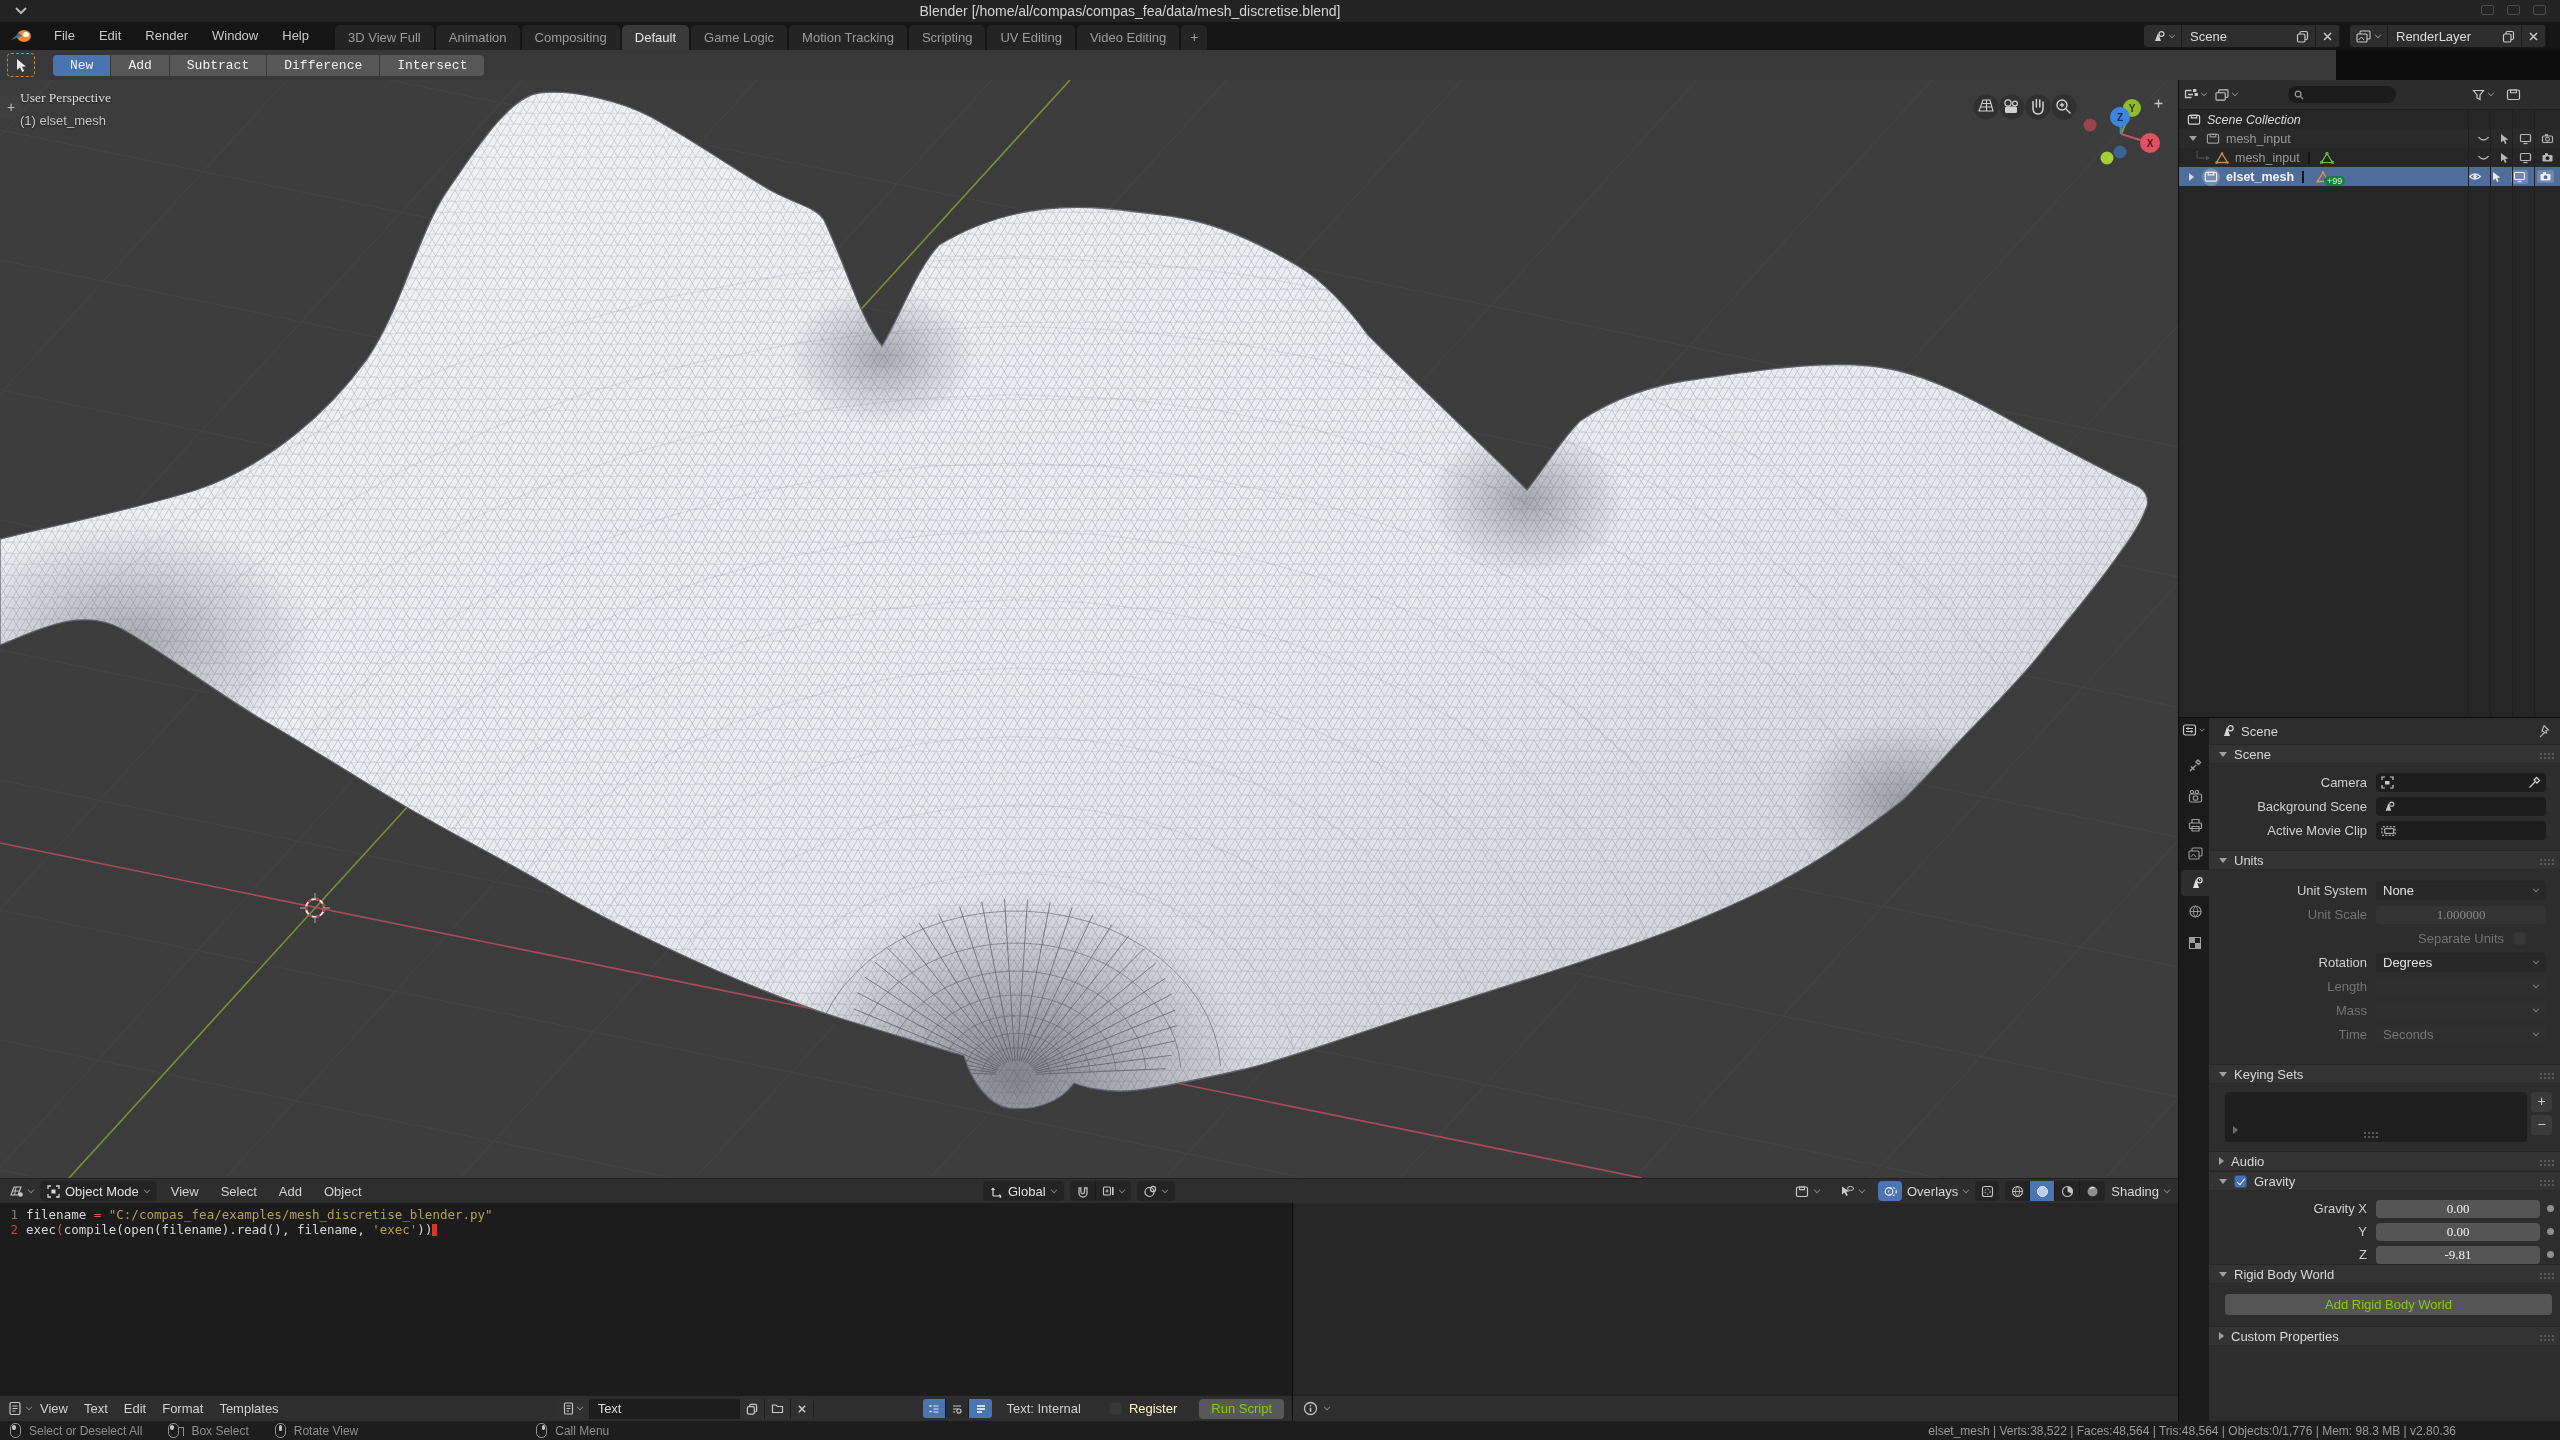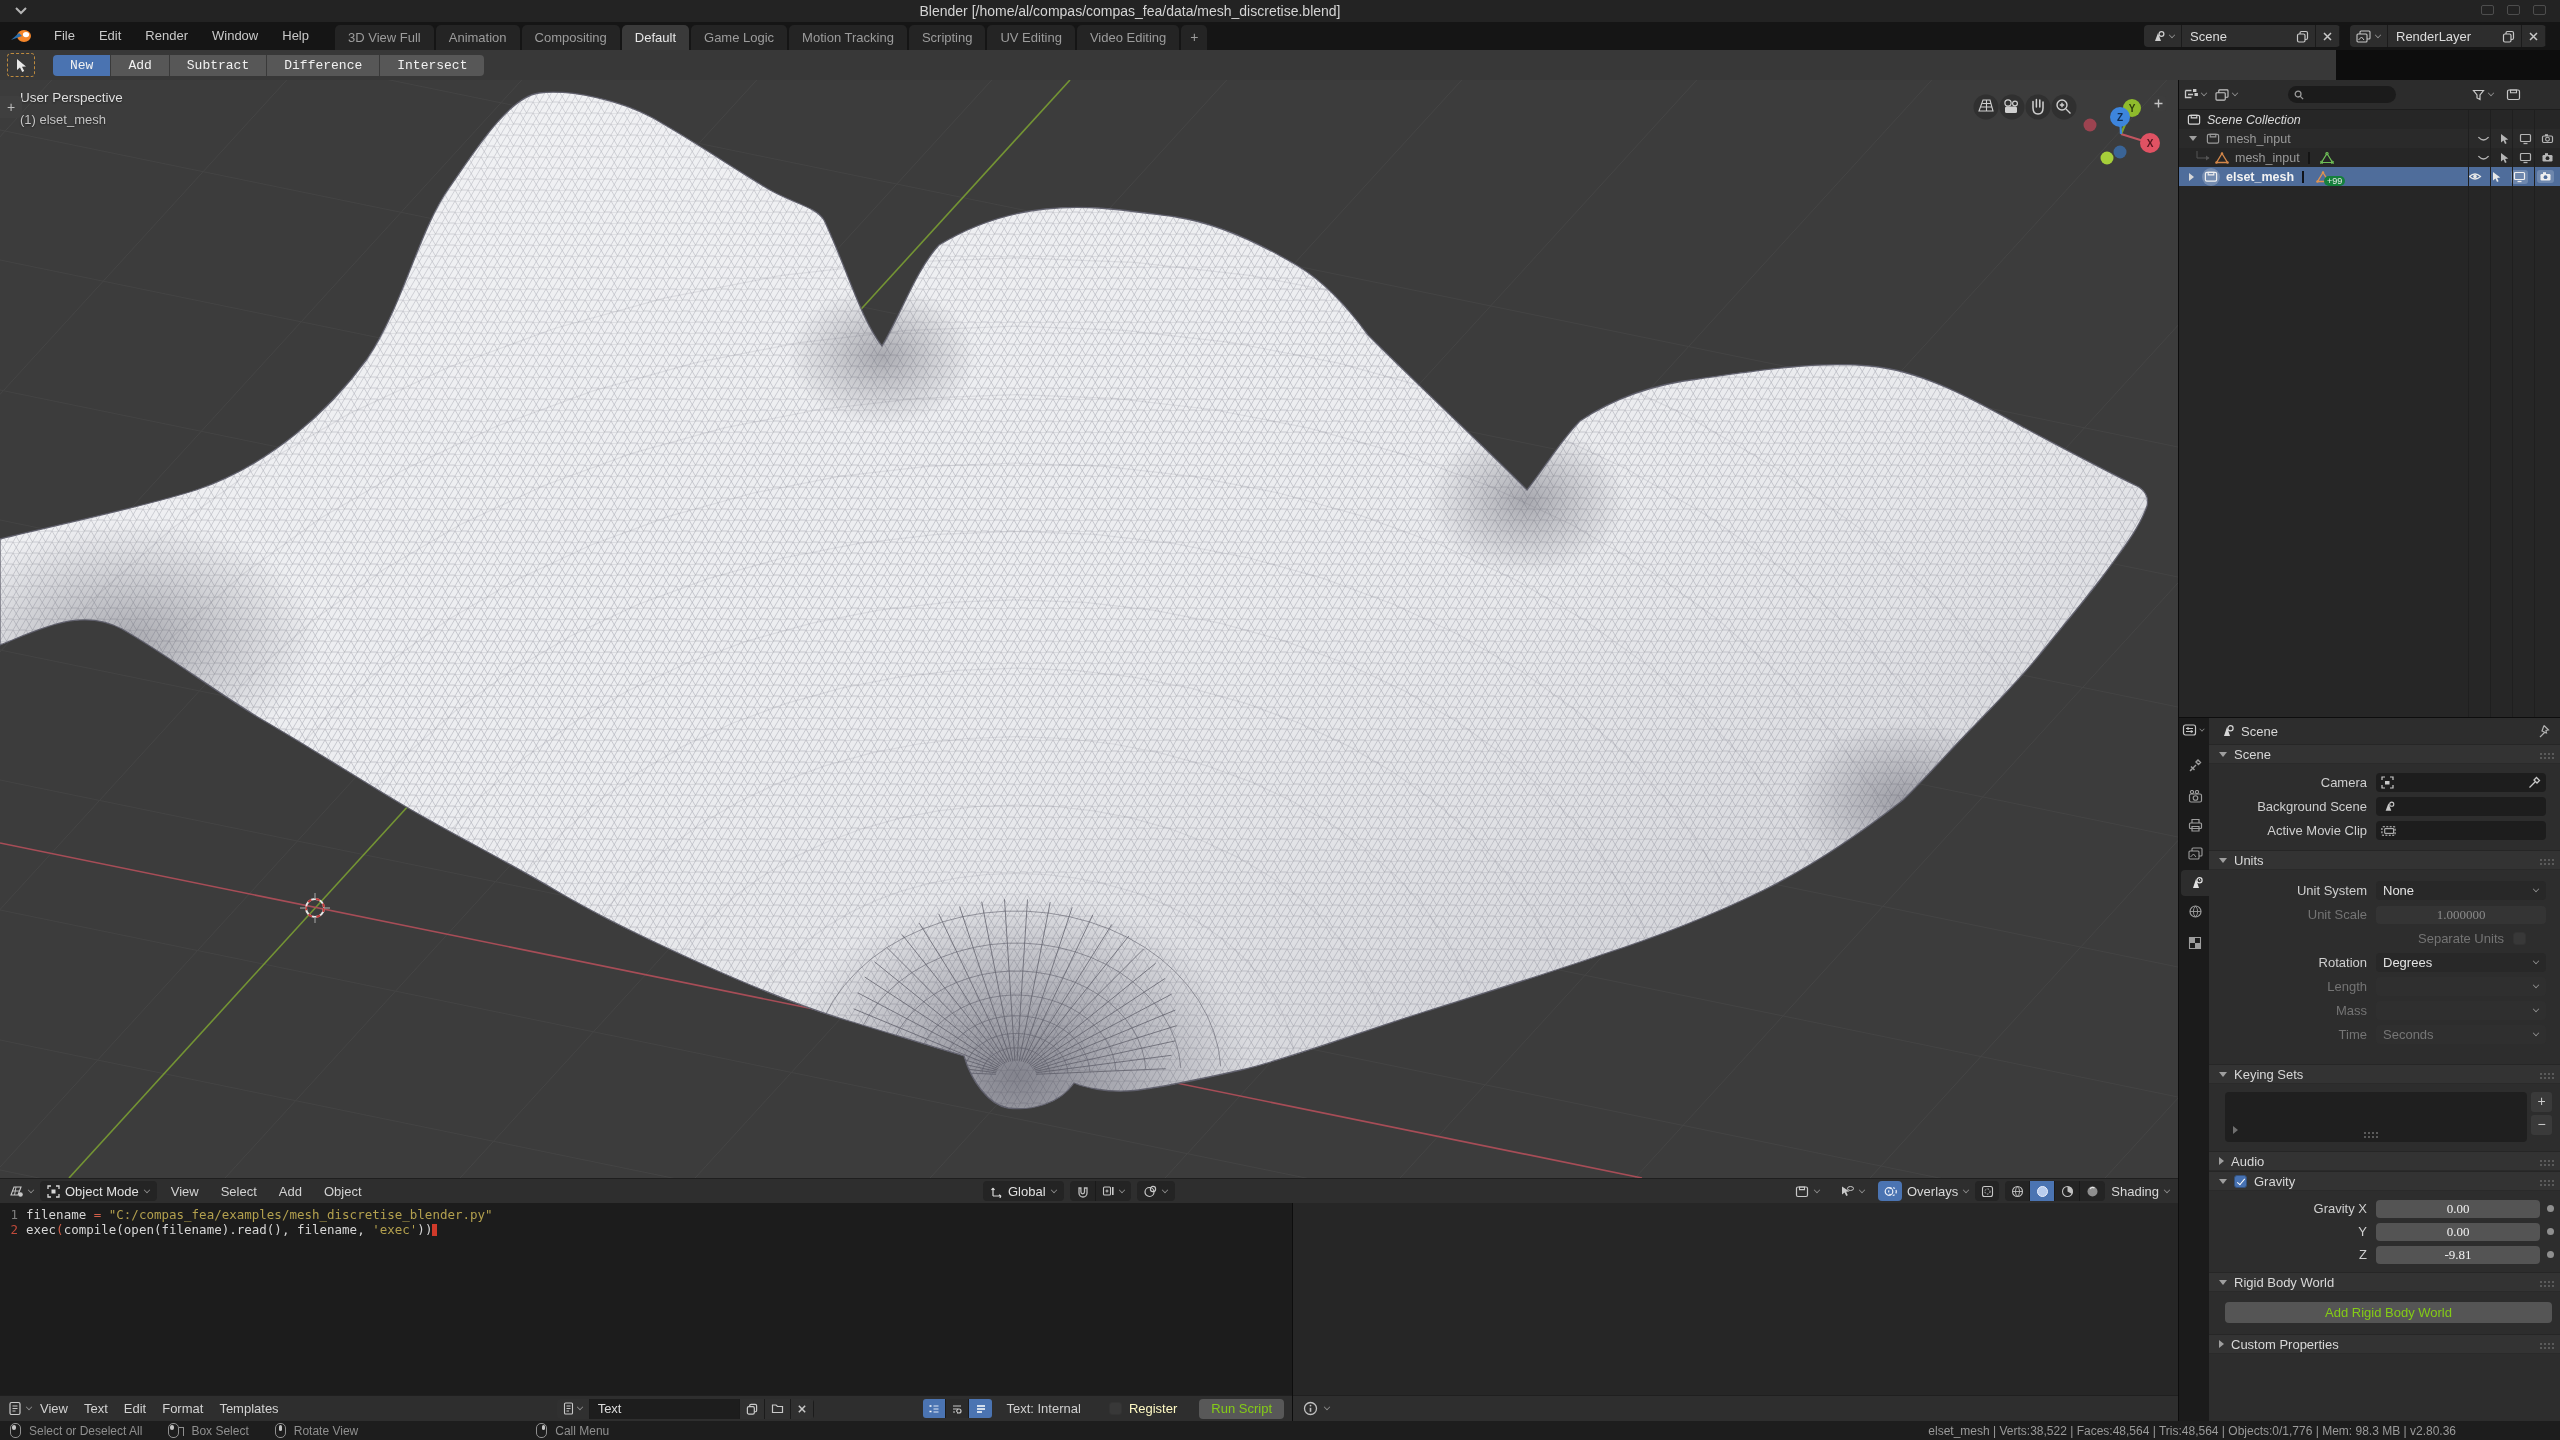--- a/index.html
+++ b/index.html
@@ -33,21 +33,21 @@
   .tool-cursor{width:28px;height:24px;margin-left:7px;border:1px dashed #bd8a3e;border-radius:4px;
                display:flex;align-items:center;justify-content:center;}
   .segbtns{display:flex;margin-left:18px;height:21px;border-radius:4px;overflow:hidden;}
   .segbtns .sb{padding:0 17px;line-height:21px;background:#575757;color:#f1f1f1;border-right:1px solid #3a3a3a;}
   .segbtns .sb:last-child{border-right:none;}
   .segbtns .sb.active{background:#4a73b1;}
 
   
   .viewport{position:absolute;left:0;top:80px;width:2178px;height:1123px;background:#3c3c3c;}
   .vp-overlay{position:absolute;left:20px;top:10px;text-shadow:0 1px 2px rgba(0,0,0,.45);}
-  .vp-overlay .l1{color:#dedede;font-size:13.5px;}
+  .vp-overlay .l1{color:#dedede;font-size:13.5px;font-family:Liberation Serif, serif;}
   .vp-overlay .l2{color:#c4c4c4;font-size:13px;margin-top:7px;}
   .tshelf-plus{position:absolute;left:0;top:16px;width:22px;height:22px;background:#3f3f3f;
                border-radius:0 4px 4px 0;color:#bdbdbd;text-align:center;line-height:22px;font-size:14px;}
   .vp-header{position:absolute;left:0;bottom:0;width:100%;height:25px;background:#2e2e2e;
              display:flex;align-items:center;padding:0 8px;gap:6px;border-top:1px solid #1f1f1f;}
   .pill{display:flex;align-items:center;gap:5px;background:#242424;border-radius:4px;height:20px;padding:0 7px;}
   .pillgroup{display:flex;height:20px;border-radius:4px;overflow:hidden;}
   .pillgroup .pc{display:flex;align-items:center;background:#242424;padding:0 6px;gap:4px;border-right:1px solid #1a1a1a;}
   .pillgroup .pc:last-child{border-right:none;}
   .hmenu{padding:0 8px;color:#d2d2d2;}
@@ -979,21 +979,21 @@
           <span class="plabel">Y</span>
           <span class="numfield">0.00</span>
           <span class="dotbtn"></span>
         </div>
         <div class="prow" style="margin-top:4px;margin-right:6px">
           <span class="plabel">Z</span>
           <span class="numfield">-9.81</span>
           <span class="dotbtn"></span>
         </div>
 
-        <div class="phdr" style="margin-top:8px">
+        <div class="phdr" style="margin-top:0">
           <i class="tri-down"></i>
           <span>Rigid Body World</span>
           <span class="grip"></span>
           </div>
         <div class="btn" style="margin:10px 8px 0 16px;height:21px;line-height:21px;background:#555;">Add Rigid Body World</div>
 
         <div class="phdr" style="margin-top:11px">
           <i class="tri-right"></i>
           <span>Custom Properties</span>
           <span class="grip"></span>

